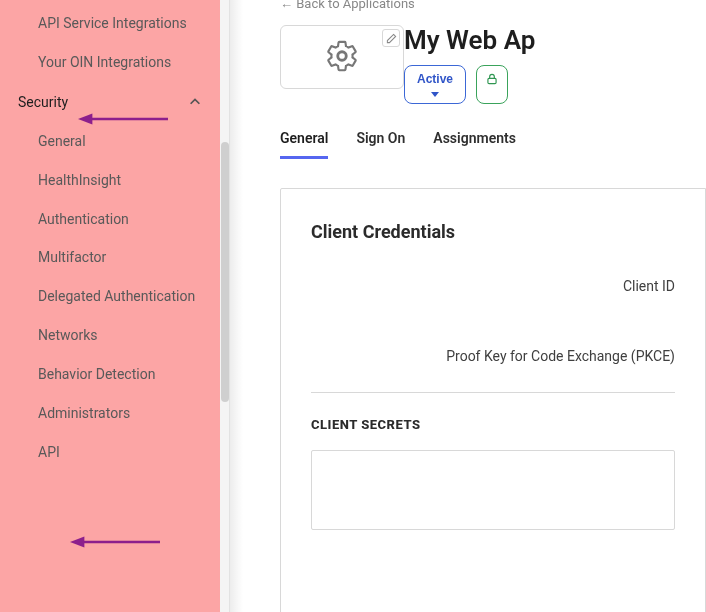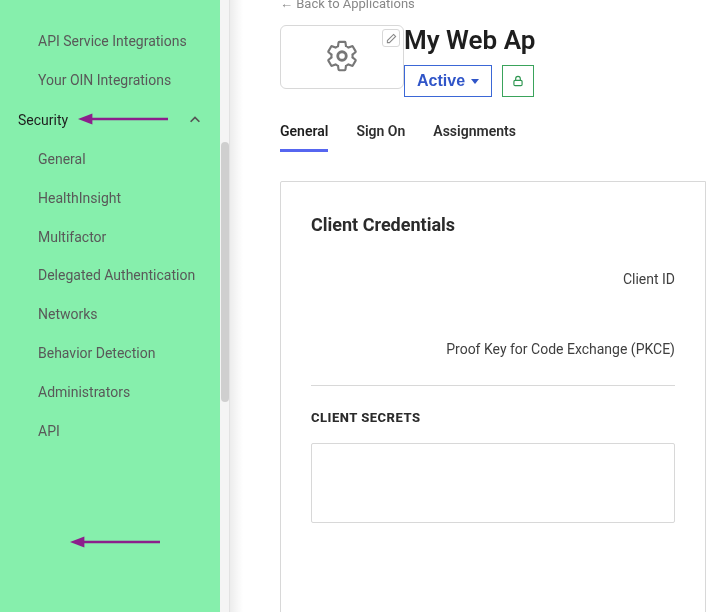--- a/index.html
+++ b/index.html
@@ -13,22 +13,22 @@
     overflow: hidden;
     position: relative;
   }
   .layout { display: flex; height: 100%; }
 
   
   .sidebar {
     width: 230px;
     height: 100%;
     position: relative;
-    background: #86efac;
-    padding-top: 22px;
+    background: #fca5a5;
+    padding-top: 4px;
   }
   .side-scroll-track {
     position: absolute;
     right: 0;
     top: 0;
     bottom: 0;
     width: 10px;
     background: #f4f4f4;
   }
   .side-scroll-thumb {
@@ -97,23 +97,23 @@
     border-radius: 3px;
     display:flex; align-items:center; justify-content:center;
     color:#888; font-size:11px;
   }
   .gear-svg { width: 34px; height: 34px; color:#777; }
   .app-title-col { display:flex; flex-direction:column; gap:10px; }
   .app-title { font-size: 26px; font-weight: 600; color:#1e1e1e; white-space:nowrap; }
   .hdr-btns { display:flex; gap:10px; }
   .btn {
     display:inline-flex; align-items:center; gap:6px;
-    border:1px solid; border-radius:0;
-    padding:6px 12px; font-size:16px; font-weight:600;
-    background:#fff; cursor:pointer;
+    border:1px solid; border-radius:8px;
+    padding:6px 12px; font-size:12px; font-weight:600;
+    background:#fff; cursor:pointer;flex-direction:column;
   }
   .btn-active { border-color:#3b67d6; color:#3055c8; }
   .btn-active .caret { border-top-color:#3055c8; }
   .btn-green { border-color:#3aa35b; color:#2f9651; padding:6px 8px; }
   .caret { width:0;height:0;border-left:4px solid transparent;border-right:4px solid transparent;border-top:5px solid; }
 
   .tabs { display:flex; gap:28px; margin-top:26px; border-bottom:1px solid transparent;}
   .tab { padding-bottom:10px; font-weight:600; color:#2f2f2f; cursor:pointer;}
   .tab.active { color:#1e1e1e; border-bottom:3px solid #5666f0; }
 
@@ -151,20 +151,21 @@
       <span>Security</span>
       <span class="chevron">
         <svg viewBox="0 0 16 16" fill="none" stroke="currentColor" stroke-width="2">
             <polyline points="3,10 8,5 13,10"></polyline>
           </svg>
       </span>
     </div>
 
     <div class="nav-item">General</div>
     <div class="nav-item">HealthInsight</div>
+    <div class="nav-item">Authentication</div>
     <div class="nav-item">Multifactor</div>
     <div class="nav-item">Delegated Authentication</div>
     <div class="nav-item">Networks</div>
     <div class="nav-item">Behavior Detection</div>
     <div class="nav-item">Administrators</div>
     <div class="nav-item">API</div>
 
 
     <div class="arrow" style="left:78px; top:112px; width:90px;">
       <svg viewBox="0 0 100 14">

